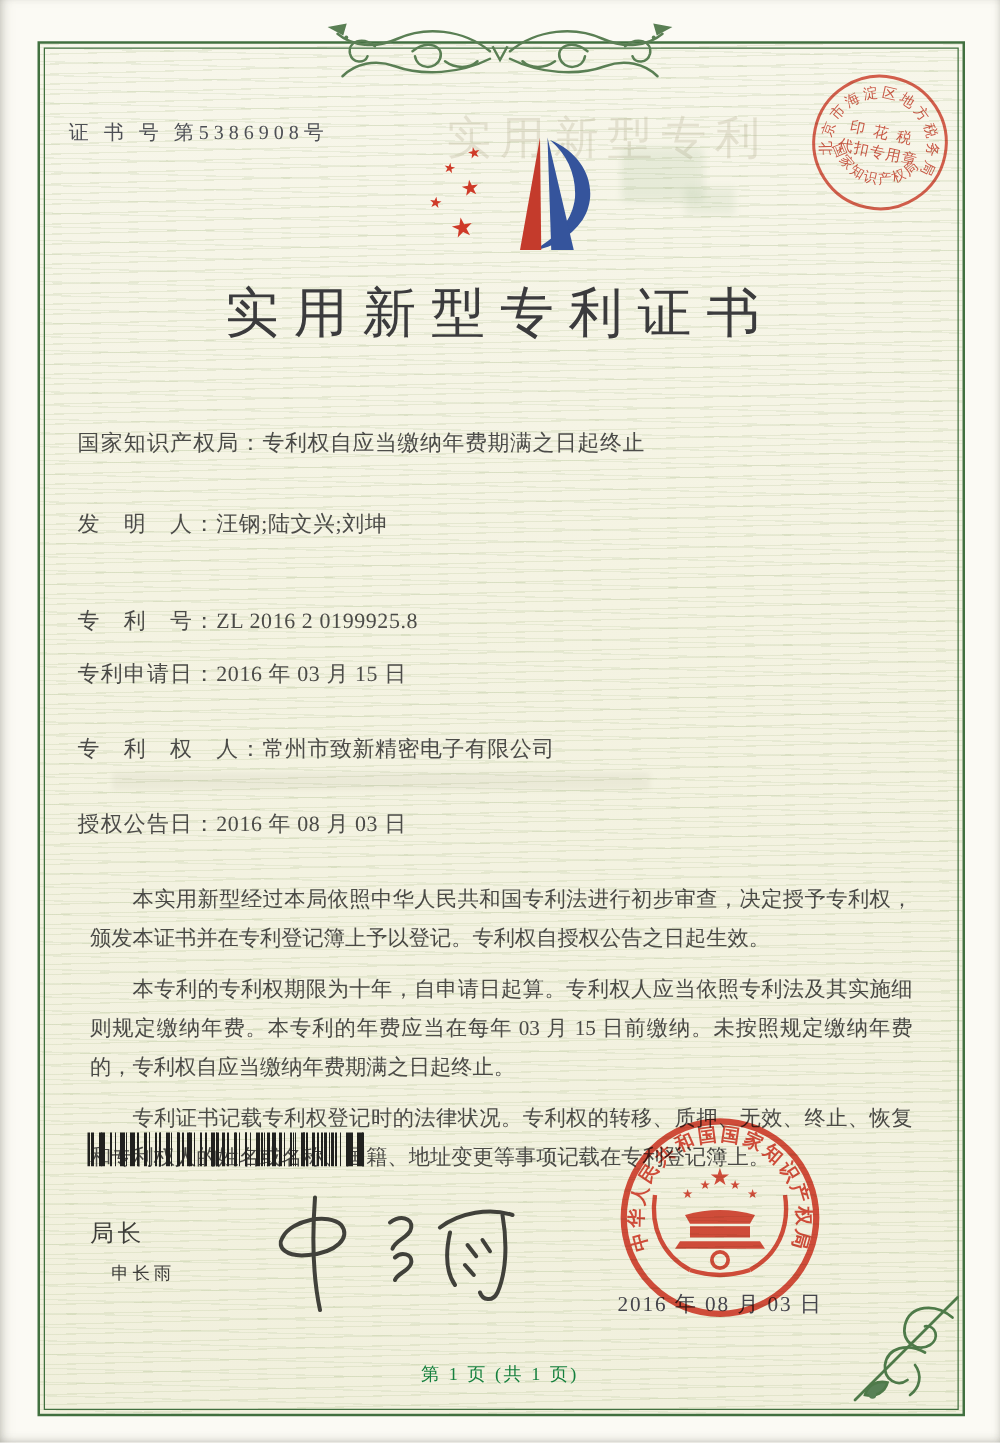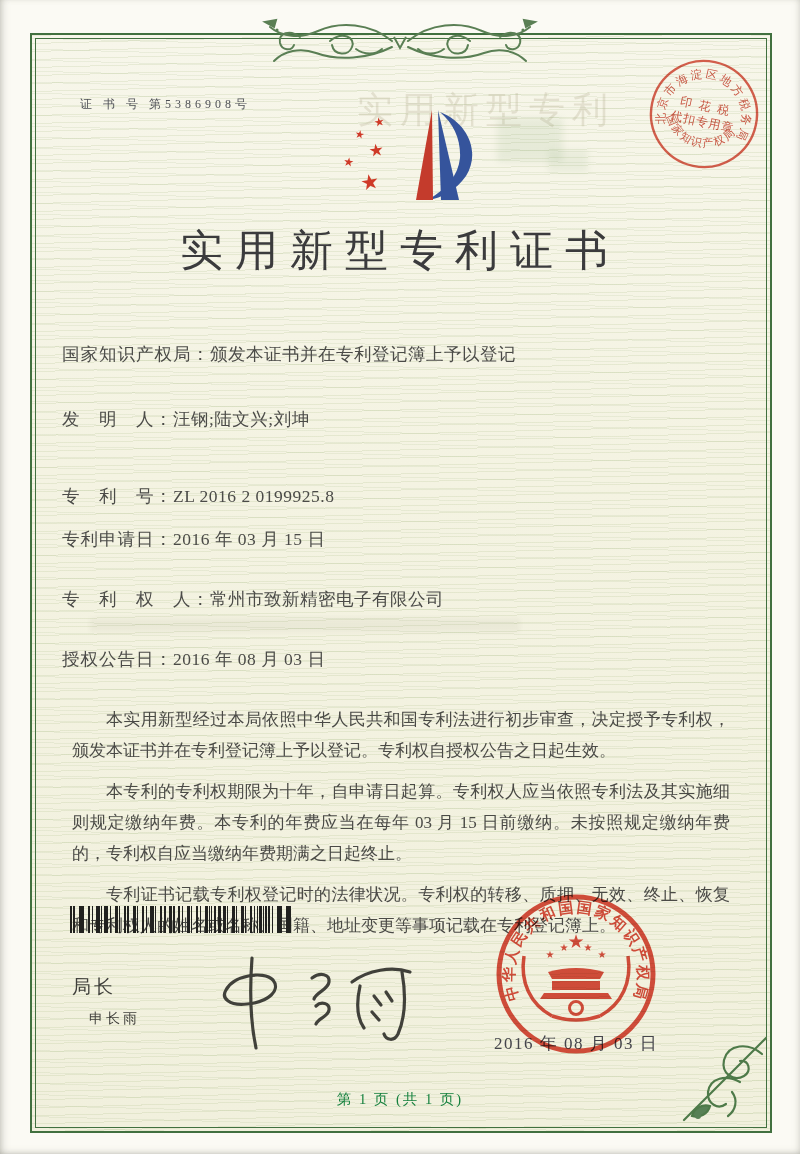--- a/index.html
+++ b/index.html
@@ -14,21 +14,21 @@
   .frame{
     position:absolute;left:30px;top:33px;width:738px;height:1096px;
     border:2.5px solid #41703f;
     background:
       repeating-linear-gradient(178.5deg, rgba(166,185,128,.20) 0 1px, rgba(255,255,255,0) 1px 8px),
       repeating-linear-gradient(181.5deg, rgba(150,175,120,.14) 0 1px, rgba(255,255,255,0) 1px 11px),
       linear-gradient(180deg,#f7f6ea 0%,#f4f3e2 40%,#f1f0dd 100%);
   }
   .frame::after{content:"";position:absolute;inset:3px;border:1px solid #41703f;pointer-events:none;}
   .abs{position:absolute;}
-  .cert-no{left:55px;top:96px;font-size:12px;color:#4d4f55;letter-spacing:4px;margin-left:25px;}
+  .cert-no{left:55px;top:96px;font-size:16px;color:#4d4f55;letter-spacing:4px;}
   .ghost-title{left:357px;top:86px;font-size:36px;letter-spacing:7px;color:#b3ab8d;opacity:.28;filter:blur(.6px);}
   .ghost-blob{left:497px;top:118px;width:66px;height:44px;background:#7ca06f;opacity:.12;filter:blur(3px);border-radius:4px;}
   .ghost-blob2{left:548px;top:150px;width:40px;height:22px;background:#7ca06f;opacity:.10;filter:blur(3px);}
   .ghost-row{left:90px;top:618px;width:430px;height:14px;background:#6a6650;opacity:.06;filter:blur(2px);}
   .title{left:0;top:222px;width:100%;text-align:center;font-size:43px;font-weight:400;letter-spacing:12px;color:#3b3b3d;}
   .field{left:62px;font-size:17.5px;color:#4b4b48;letter-spacing:.5px;white-space:nowrap;}
   .field .lab{letter-spacing:1px;}
   .f0{top:342px;} .f1{top:407px;} .f2{top:484px;} .f3{top:527px;} .f4{top:587px;} .f5{top:647px;}
   .body-text{left:62px;top:694px;width:678px;color:#4a4a46;}
   .body-text p{margin:10px;font-size:17px;line-height:31px;text-align:justify;text-indent:2em;}
@@ -114,21 +114,21 @@
       <text x="52" y="30" font-size="12" transform="rotate(-12 52 30)">★</text>
       <text x="31" y="42" font-size="11" transform="rotate(10 31 42)">★</text>
       <text x="49" y="60" font-size="17" transform="rotate(-8 49 60)">★</text>
       <text x="20" y="70" font-size="12" transform="rotate(8 20 70)">★</text>
       <text x="43" y="93" font-size="21" transform="rotate(-10 43 93)">★</text>
     </g>
   </svg>
 
   <div class="abs title">实用新型专利证书</div>
 
-  <div class="abs field f0"><span class="lab">国家知识产权局：</span><span>颁发本证书并在专利登记簿上予以登记</span></div>
+  <div class="abs field f0"><span class="lab">国家知识产权局：</span><span>专利权自应当缴纳年费期满之日起终止</span></div>
   <div class="abs field f1"><span class="lab">发　明　人：</span><span>汪钢;陆文兴;刘坤</span></div>
   <div class="abs field f2"><span class="lab">专　利　号：</span><span>ZL 2016 2 0199925.8</span></div>
   <div class="abs field f3"><span class="lab">专利申请日：</span><span>2016 年 03 月 15 日</span></div>
   <div class="abs field f4"><span class="lab">专　利　权　人：</span><span>常州市致新精密电子有限公司</span></div>
   <div class="abs field f5"><span class="lab">授权公告日：</span><span>2016 年 08 月 03 日</span></div>
 
   <div class="abs body-text">
     <p>本实用新型经过本局依照中华人民共和国专利法进行初步审查，决定授予专利权，颁发本证书并在专利登记簿上予以登记。专利权自授权公告之日起生效。</p>
     <p>本专利的专利权期限为十年，自申请日起算。专利权人应当依照专利法及其实施细则规定缴纳年费。本专利的年费应当在每年 03 月 15 日前缴纳。未按照规定缴纳年费的，专利权自应当缴纳年费期满之日起终止。</p>
     <p>专利证书记载专利权登记时的法律状况。专利权的转移、质押、无效、终止、恢复和专利权人的姓名或名称、国籍、地址变更等事项记载在专利登记簿上。</p>

